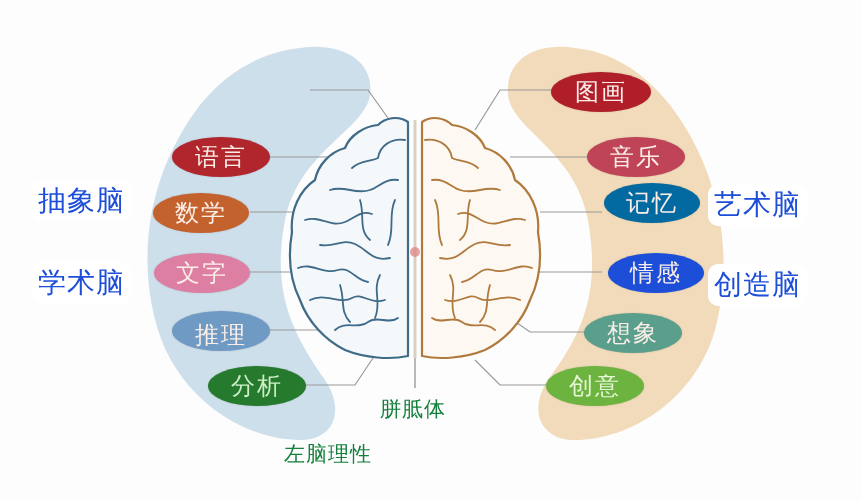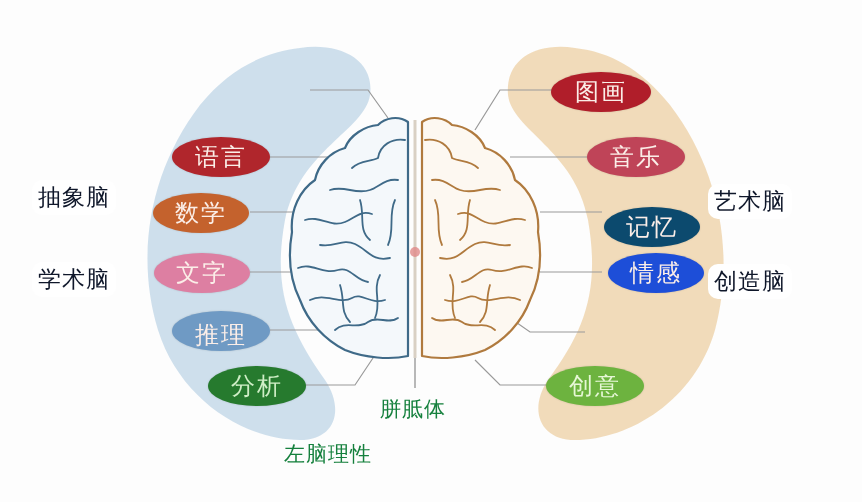--- a/index.html
+++ b/index.html
@@ -10,21 +10,21 @@
   }
   .canvas { position: absolute; left: 0; top: 0; width: 862px; height: 502px; background: #fdfdfd; }
   svg.bg { position: absolute; left: 0; top: 0; }
   .pill {
     position: absolute; height: 40px; border-radius: 50%;
     display: flex; align-items: center; justify-content: center;
     color: #fbeee8; font-size: 24px; letter-spacing: 2px;
     box-shadow: 0 0 2px rgba(0,0,0,0.15);
   }
   .side-label {
-    position: absolute; font-size: 23px; color: #0f172a;
+    position: absolute; font-size: 28px; color: #1d4ed8;
     background: #ffffff; border-radius: 10px; padding: 2px 6px;
     letter-spacing: 1px;
   }
   .bottom-label { position: absolute; font-size: 21px; color: #15803d; letter-spacing: 1px; }
 </style>
 </head>
 <body>
 
 <div class="canvas">
 
@@ -107,25 +107,28 @@
   <div class="pill" style="left:208px; top:366px; width:98px; background:#267a2e;">
     <span style="color:#cfeec6;">分析</span>
   </div>
 
   <div class="pill" style="left:551px; top:72px; width:100px; background:#b01e2a;">
     <span>图画</span>
   </div>
   <div class="pill" style="left:587px; top:137px; width:98px; background:#bf4458;">
     <span>音乐</span>
   </div>
-  <div class="pill" style="left:604px; top:207px; width:96px; background:#0c4a6e;">
+  <div class="pill" style="left:604px; top:183px; width:96px; background:#0369a1;">
     <span>记忆</span>
   </div>
   <div class="pill" style="left:608px; top:253px; width:96px; background:#1d4ed8;align-items:center;">
     <span>情感</span>
+  </div>
+  <div class="pill" style="left:584px; top:313px; width:98px; background:#5a9f8c;">
+    <span>想象</span>
   </div>
   <div class="pill" style="left:546px; top:366px; width:98px; background:#6db33f;">
     <span style="color:#e6f7d6;">创意</span>
   </div>
 
   <div class="side-label" style="left:32px; top:180px;">抽象脑</div>
   <div class="side-label" style="left:32px; top:262px;">学术脑</div>
   <div class="side-label" style="left:708px; top:184px;">艺术脑</div>
   <div class="side-label" style="left:708px; top:264px;">创造脑</div>
 

